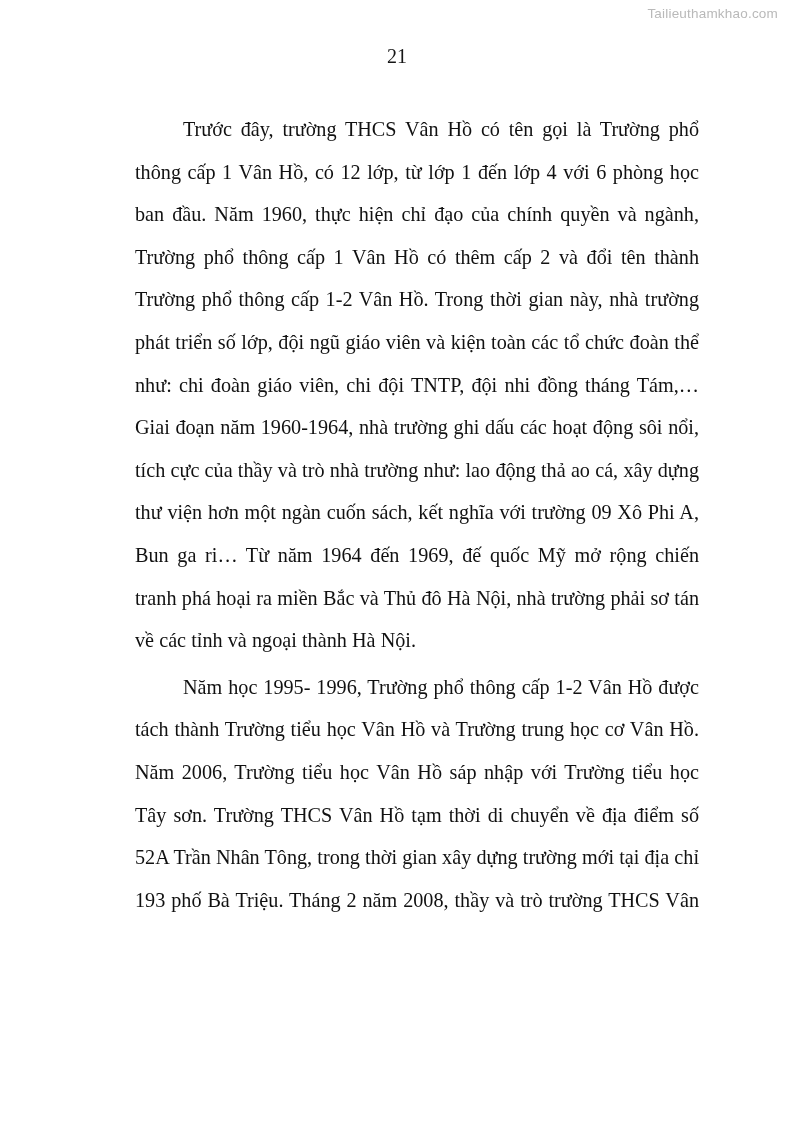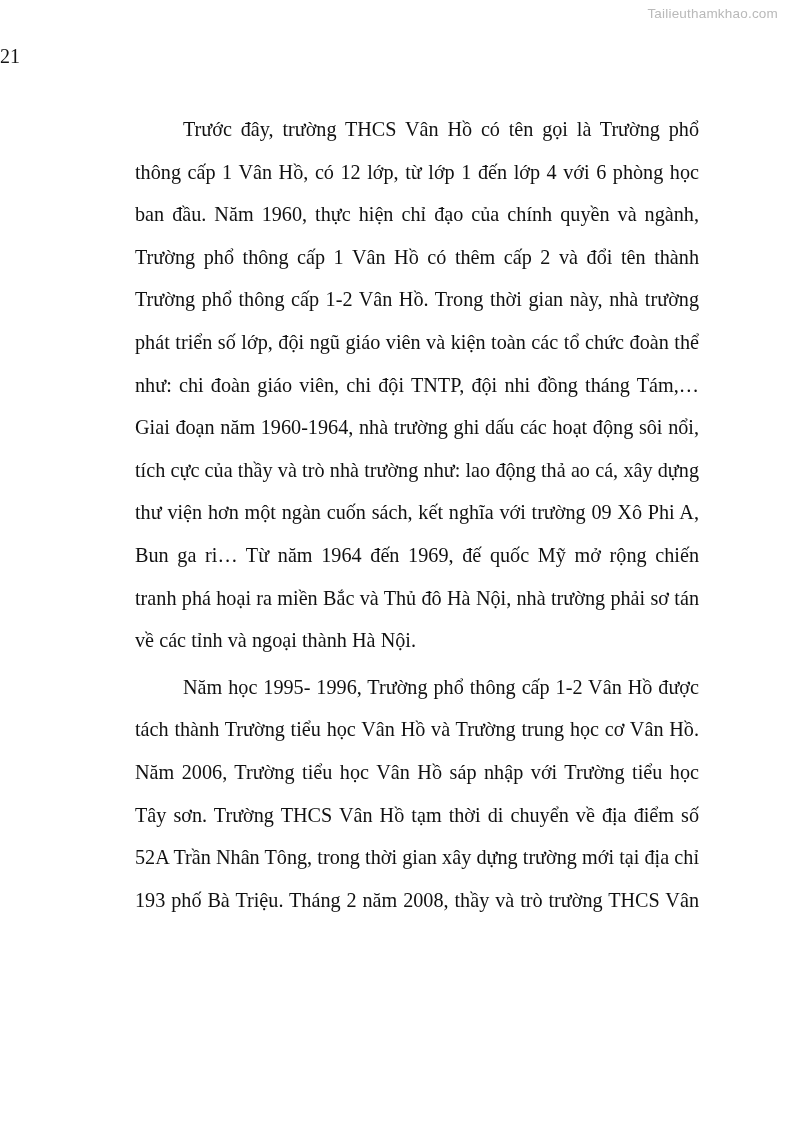--- a/index.html
+++ b/index.html
@@ -29,20 +29,21 @@
     letter-spacing: 0.2px;
     color: #b9b9b9;
     white-space: nowrap;
     user-select: none;
   }
   .page-number {
     position: absolute;
     top: 44px;
     left: 0;
     width: 794px;
+    text-align: center;
     font-size: 20px;
     line-height: 24px;
     color: #151515;
   }
   .content {
     position: absolute;
     top: 104px;
     left: 131px;
     width: 572px;
   }

